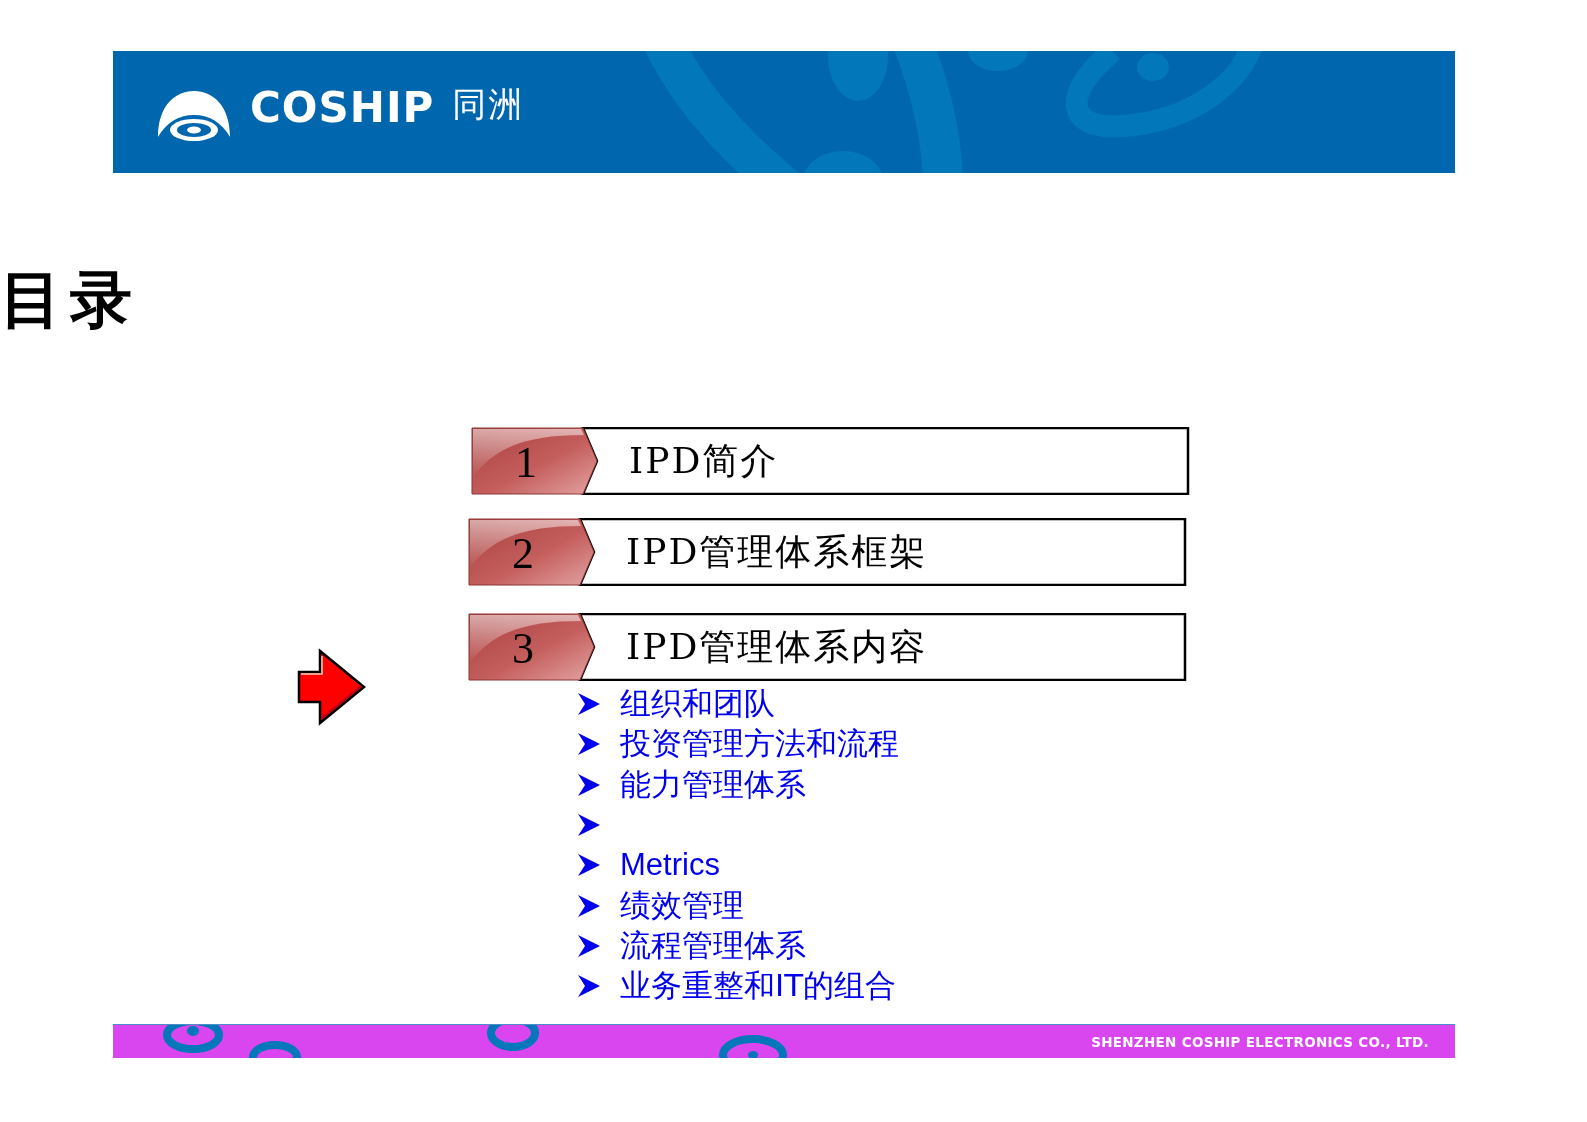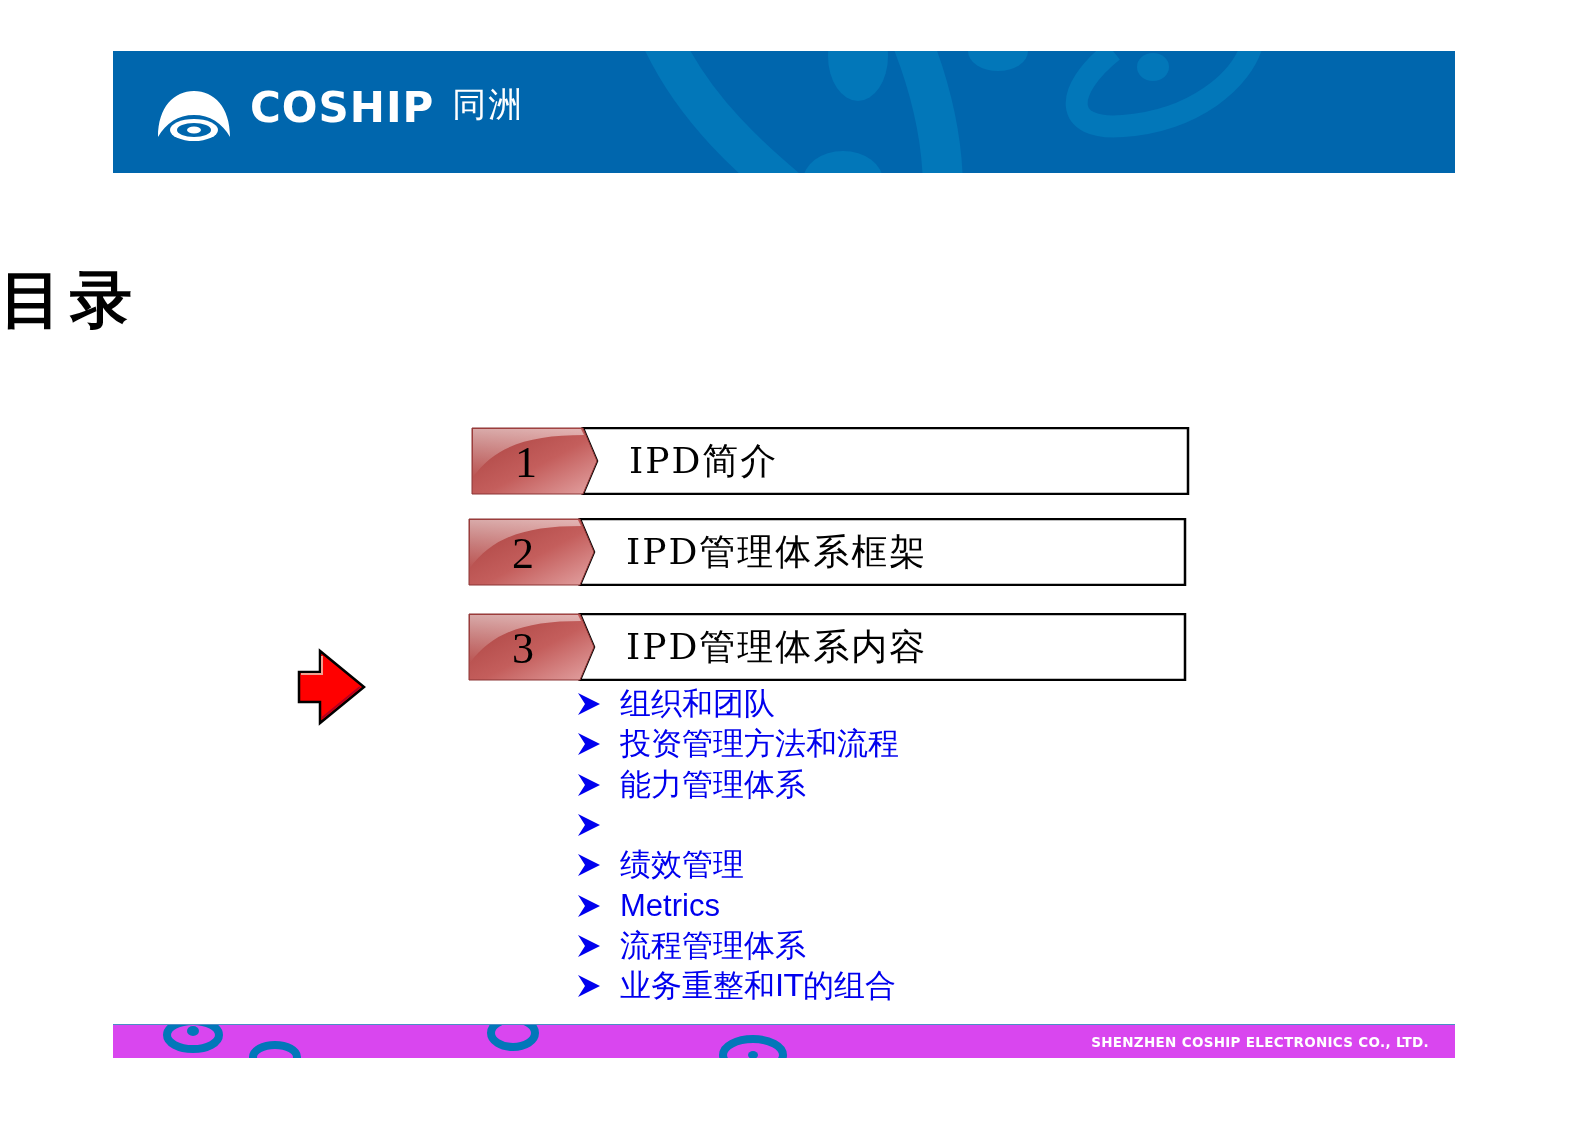--- a/index.html
+++ b/index.html
@@ -132,27 +132,27 @@
   </li>
   <li class="sub-item">
     <svg class="bullet" viewBox="0 0 44 28">
         <polygon points="2,3 24,14 2,25 9,14" fill="#0000ee"></polygon>
       </svg>
   </li>
   <li class="sub-item">
     <svg class="bullet" viewBox="0 0 44 28">
         <polygon points="2,3 24,14 2,25 9,14" fill="#0000ee"></polygon>
       </svg>
-    <span class="txt">绩效管理</span>
+    <span class="txt" style="font-family:'Liberation Sans',sans-serif;">Metrics</span>
   </li>
   <li class="sub-item">
     <svg class="bullet" viewBox="0 0 44 28">
         <polygon points="2,3 24,14 2,25 9,14" fill="#0000ee"></polygon>
       </svg>
-    <span class="txt" style="font-family:'Liberation Sans',sans-serif;">Metrics</span>
+    <span class="txt">绩效管理</span>
   </li>
   <li class="sub-item">
     <svg class="bullet" viewBox="0 0 44 28">
         <polygon points="2,3 24,14 2,25 9,14" fill="#0000ee"></polygon>
       </svg>
     <span class="txt">流程管理体系</span>
   </li>
   <li class="sub-item">
     <svg class="bullet" viewBox="0 0 44 28">
         <polygon points="2,3 24,14 2,25 9,14" fill="#0000ee"></polygon>

